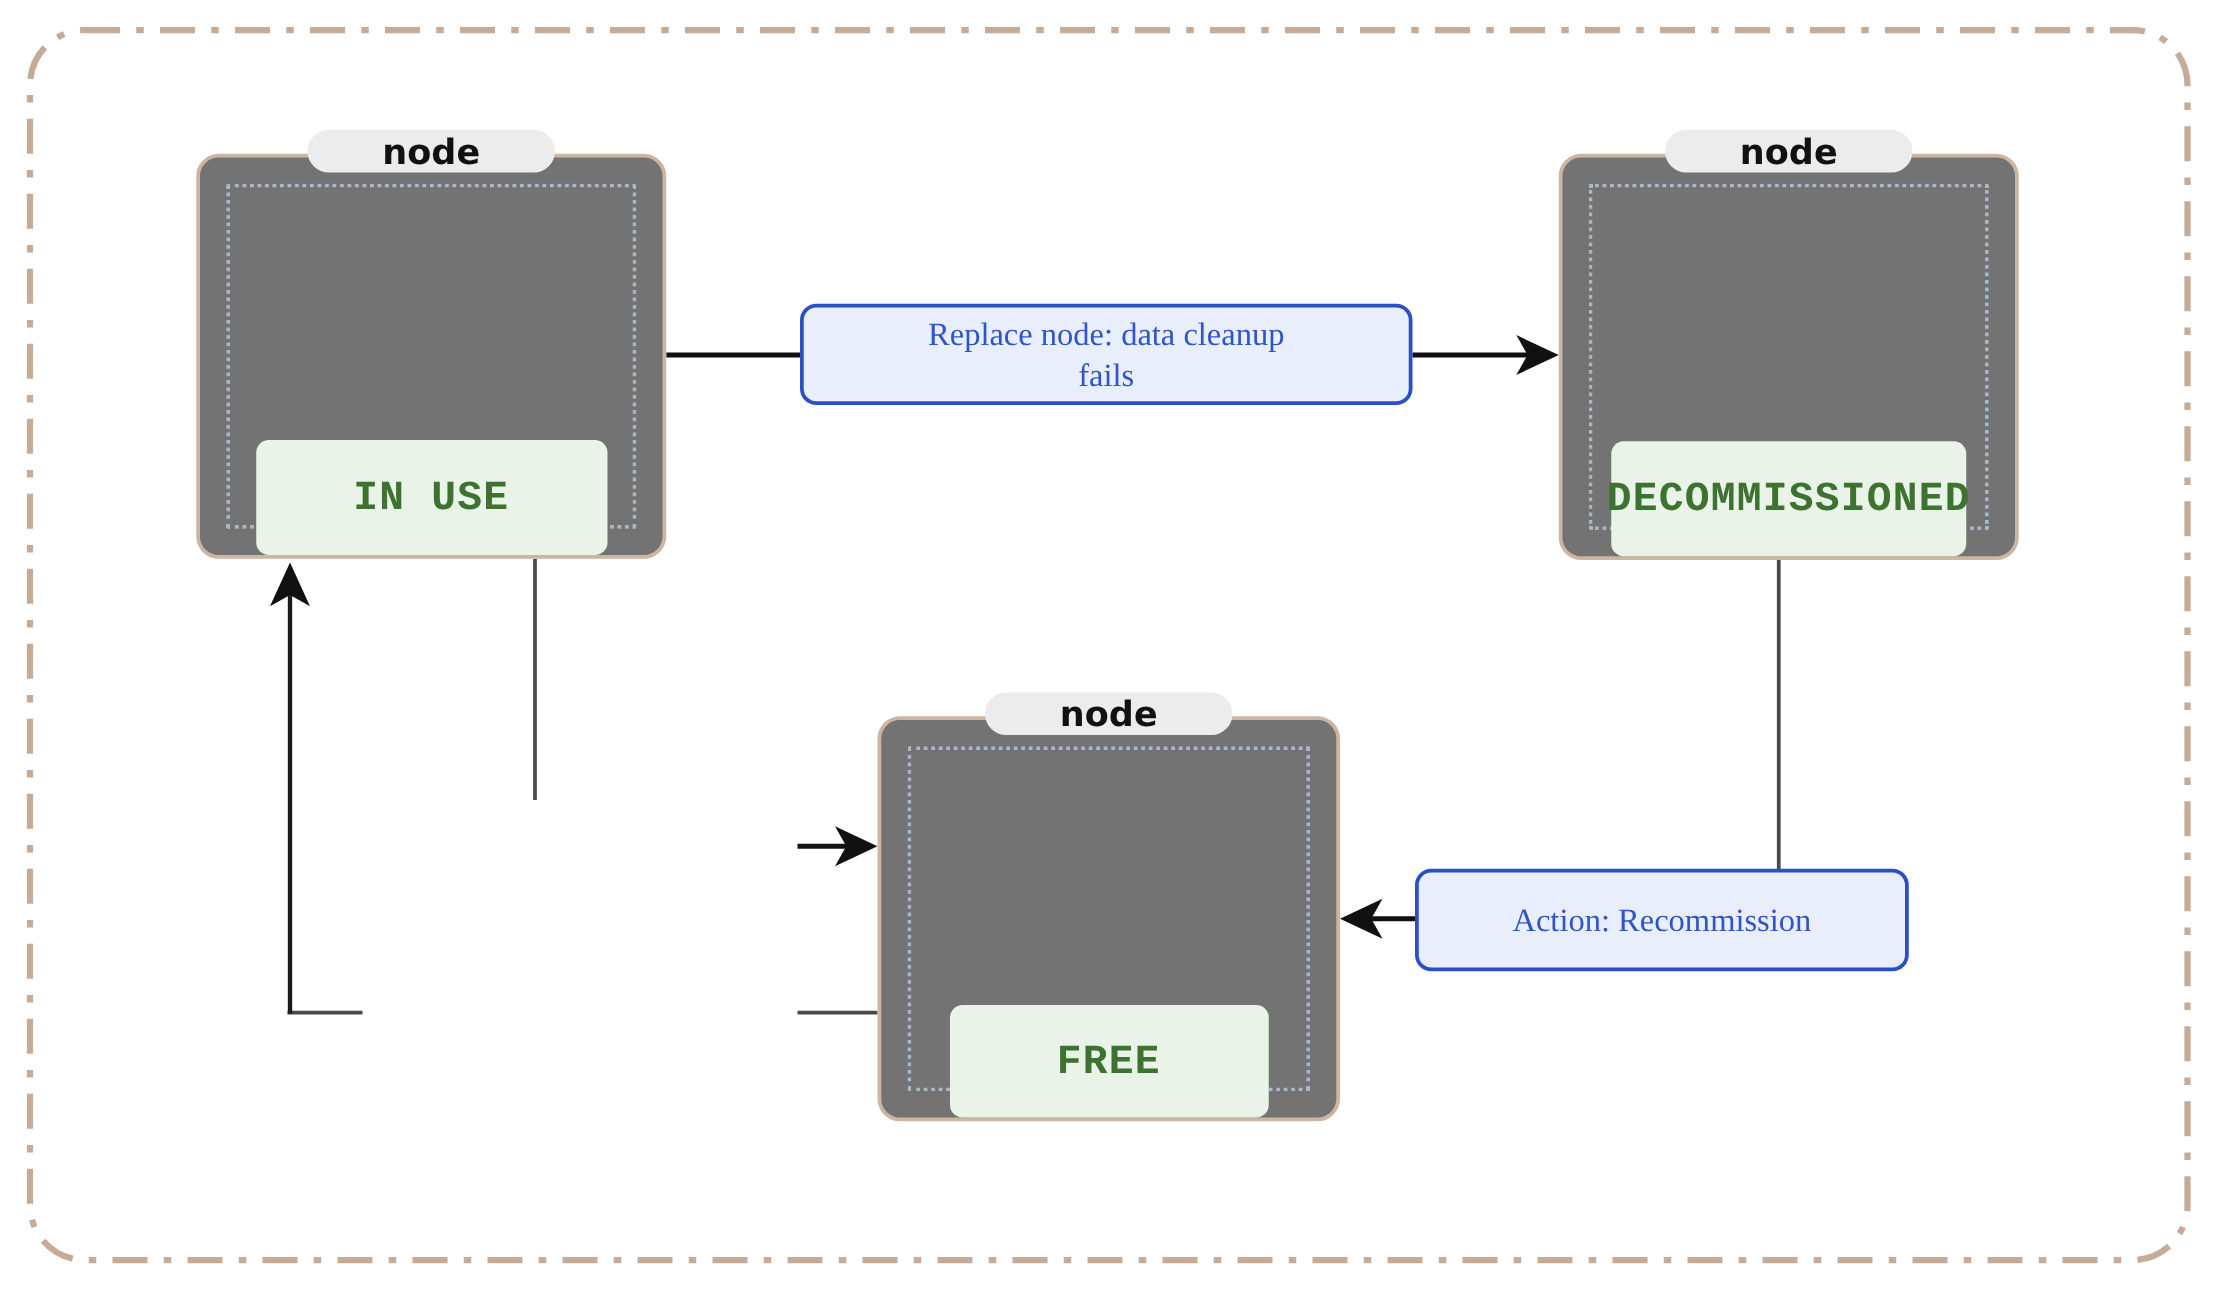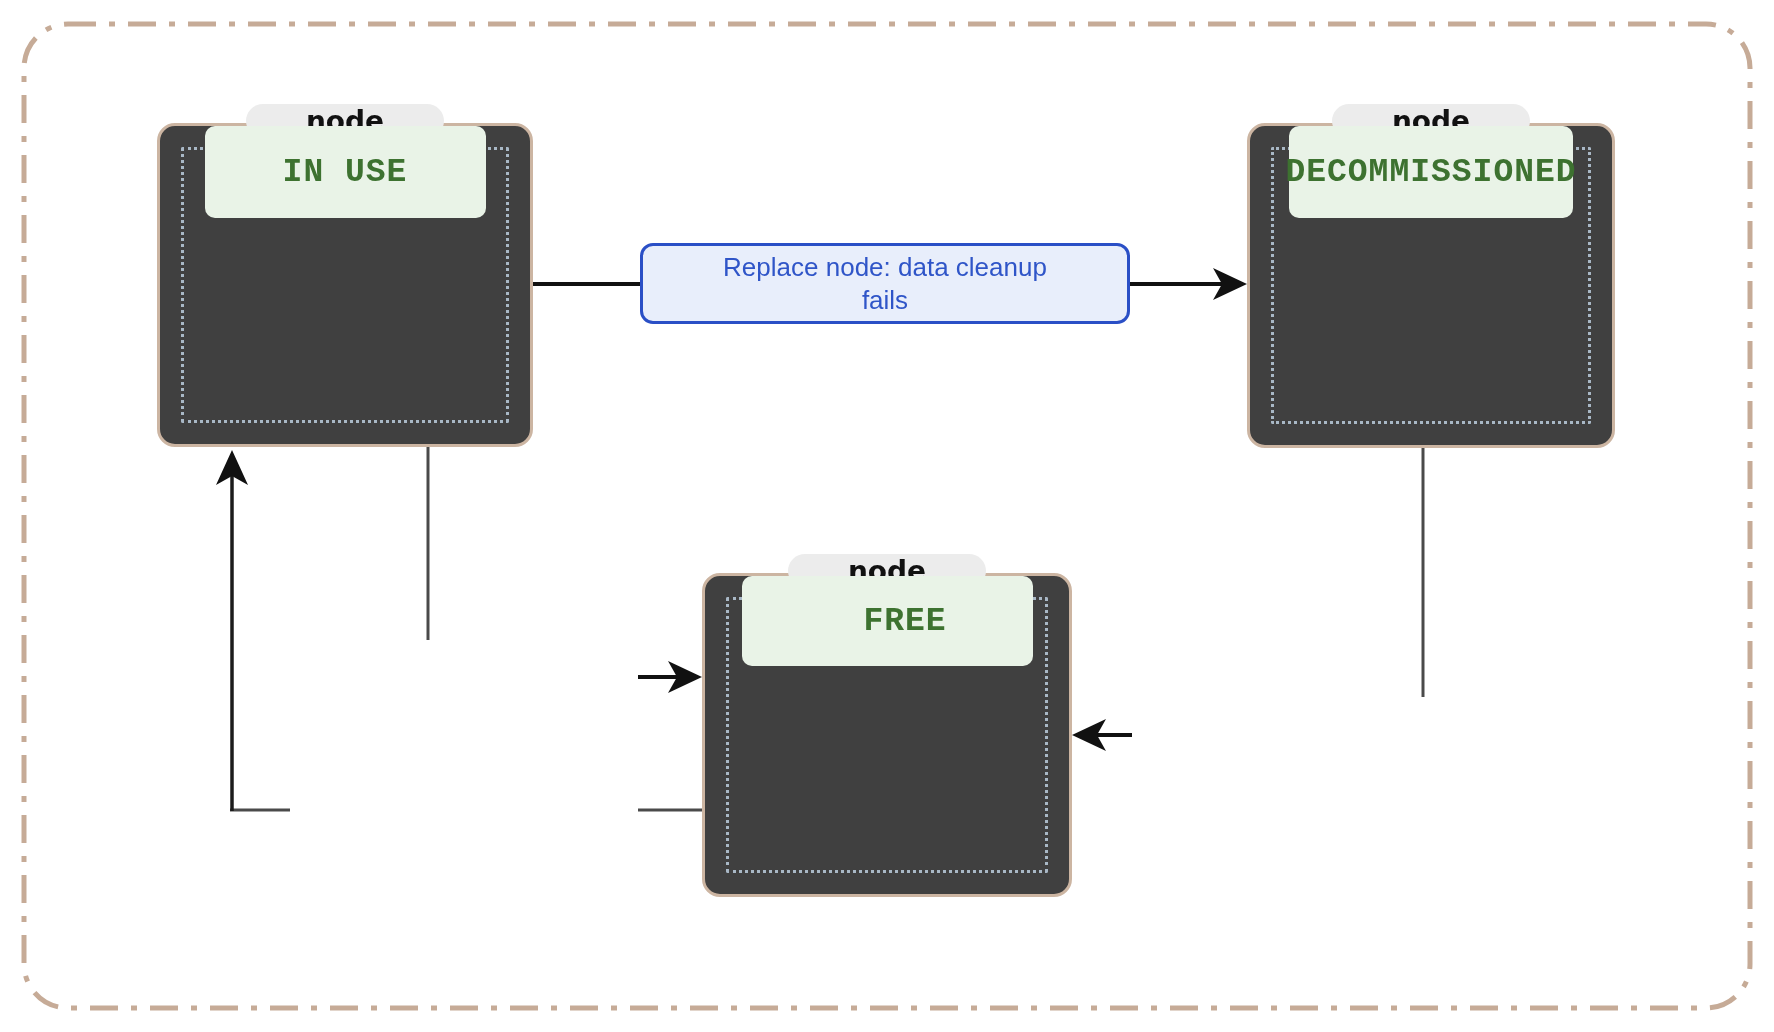--- a/index.html
+++ b/index.html
@@ -12,26 +12,26 @@
     overflow: hidden;
   }
   #wires {
     position: absolute;
     left: 0; top: 0;
     width: 1774px; height: 1032px;
     z-index: 0;
   }
   .node {
     position: absolute;
-    background: #404040;
+    background: #737373;
     border: 3px solid #ccb5a2;
     border-radius: 18px;
     box-sizing: border-box;
     display: flex;
-    align-items: flex-start;
+    align-items: flex-end;
     justify-content: center;
     z-index: 2;
   }
   .node .dotted {
     position: absolute;
     left: 21px; top: 21px; right: 21px; bottom: 21px;
     border: 3px dotted #a9b8c6;
     border-radius: 2px;
     pointer-events: none;
   }
@@ -64,32 +64,32 @@
     font-size: 33px;
     color: #3d7230;
     letter-spacing: 1px;
     z-index: 3;
   }
   #node-in-use        { left: 157px;  top: 123px; width: 376px; height: 324px; }
   #node-decommissioned{ left: 1247px; top: 123px; width: 368px; height: 325px; }
   #node-free          { left: 702px;  top: 573px; width: 370px; height: 324px; }
   #state-in-use         { width: 281px; height: 92px; }
   #state-decommissioned { width: 284px; height: 92px; }
-  #state-free           { width: 255px; height: 90px; padding-left: 36px; }
+  #state-free           { width: 255px; height: 90px; }
   .edge-label {
     position: absolute;
     background: #e8eefb;
     border: 3px solid #2a4fc6;
     border-radius: 13px;
     box-sizing: border-box;
     display: flex;
     align-items: center;
     justify-content: center;
     text-align: center;
-    font-family: Liberation Sans, sans-serif;
+    font-family: Liberation Serif, serif;
     font-size: 26px;
     line-height: 33px;
     color: #2f55c8;
     white-space: pre-line;
     z-index: 2;
   }
   #edge-label-cleanup-fails    { left: 640px;  top: 243px; width: 490px; height: 81px; }
   #edge-label-cleanup-succeeds { left: 290px;  top: 638px; width: 348px; height: 80px; }
   #edge-label-recommission     { left: 1132px; top: 695px; width: 395px; height: 82px; }
   #edge-label-added-universe   { left: 290px;  top: 770px; width: 348px; height: 80px; }
@@ -151,15 +151,16 @@
     </div>
     <div class="state-box" id="state-free">
       <span>FREE</span>
     </div>
   </div>
 
   <div class="edge-label" id="edge-label-cleanup-fails">Replace node: data cleanup
 fails</div>
 
 
+  <div class="edge-label" id="edge-label-recommission">Action: Recommission</div>
 
 
 </div>
 
 </body></html>

